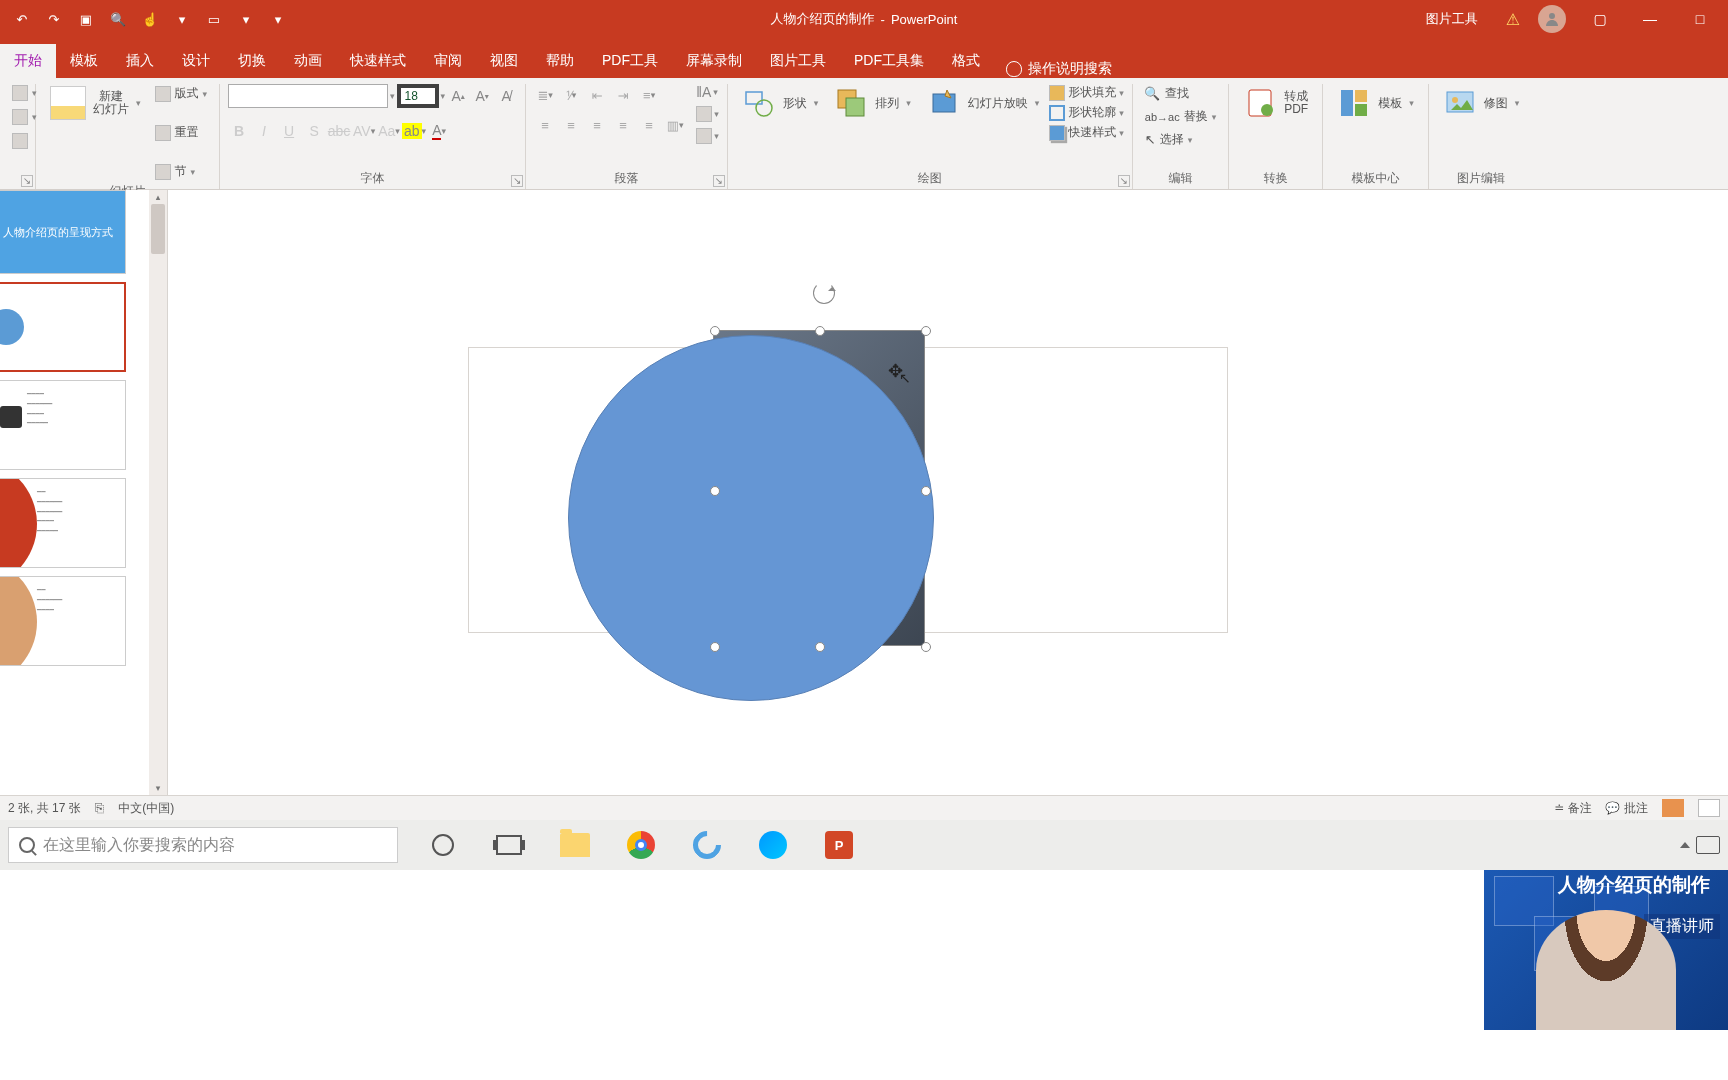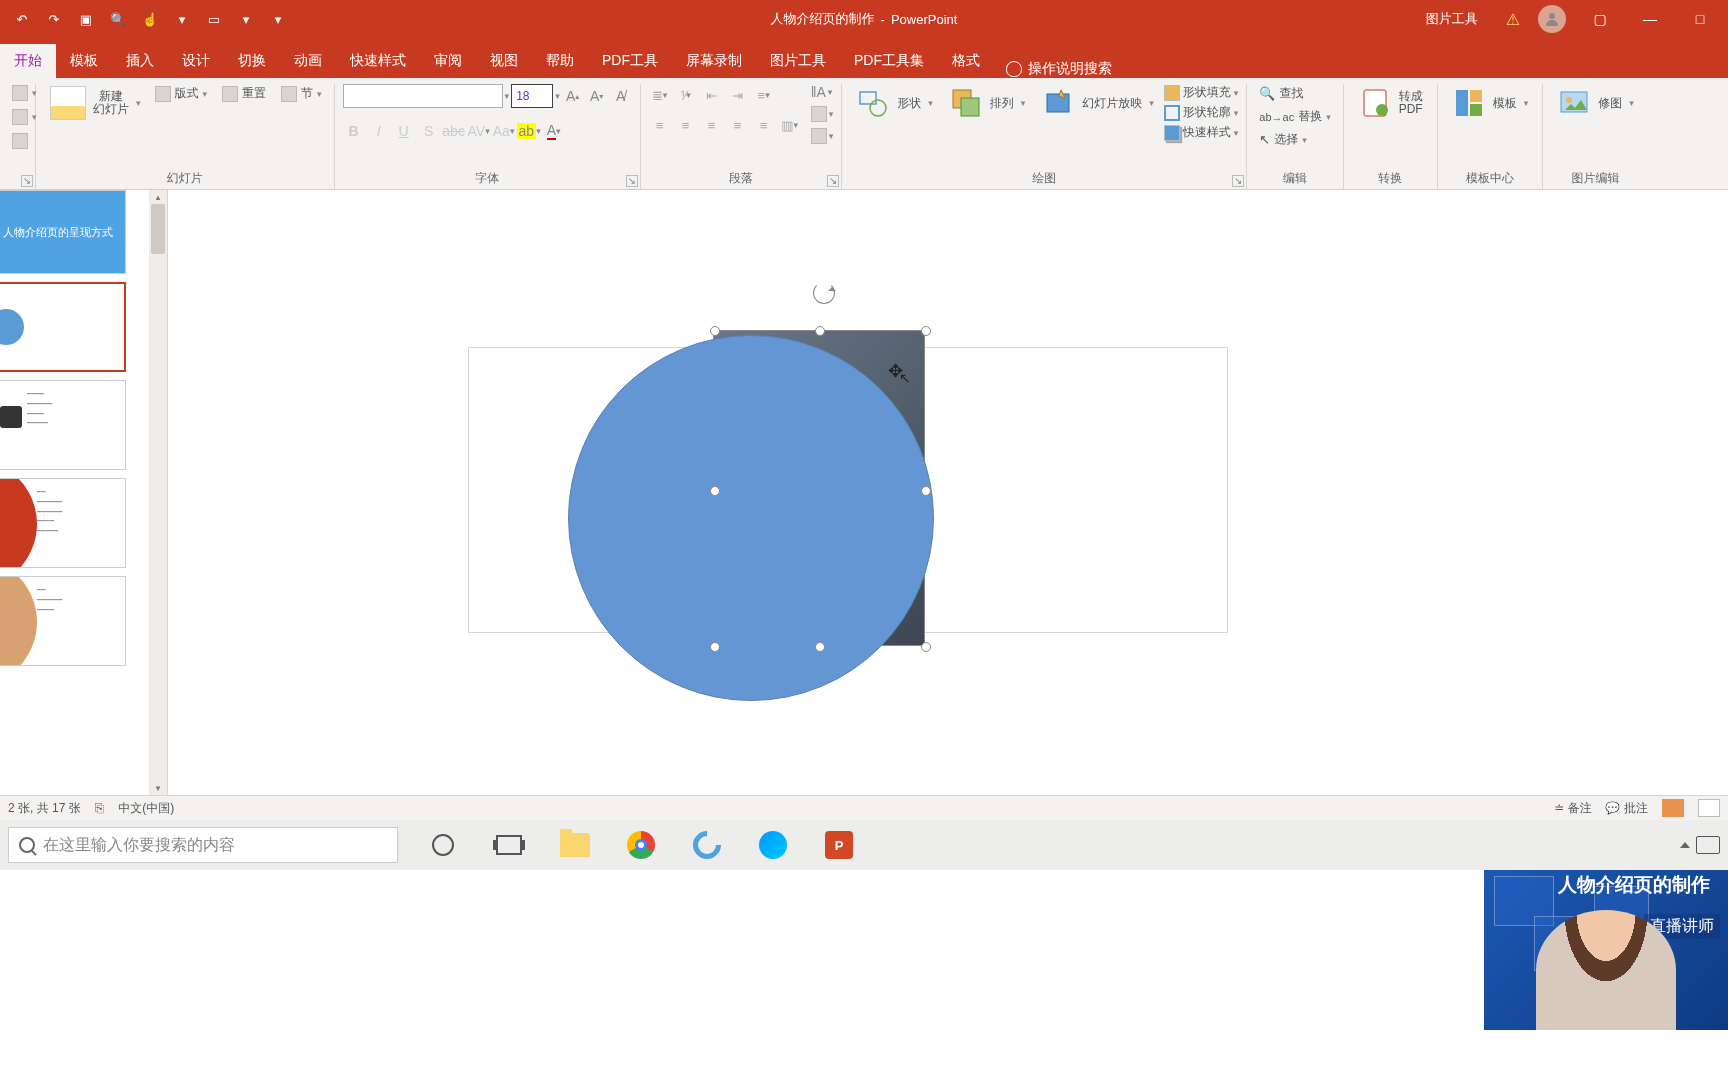--- a/index.html
+++ b/index.html
@@ -23,29 +23,29 @@
     .tell-me { display: flex; align-items: center; gap: 6px; padding: 0 12px; }
     .bulb-icon { width: 16px; height: 16px; border: 1.5px solid #fff; border-radius: 50% 50% 45% 45%; position: relative; }
     
     
     .ribbon { height: 112px; background: #f3f2f1; border-bottom: 1px solid #d4cfcb; display: flex; padding-top: 6px; }
     .group { border-right: 1px solid #d8d4d0; padding: 0 8px; display: flex; flex-direction: column; position: relative; height: 100%; }
     .group-content { display: flex; align-items: flex-start; gap: 4px; flex: 1; }
     .group-label { font-size: 12px; color: #666; text-align: center; padding: 2px 0; position: relative; }
     .group-launcher { position: absolute; right: 2px; bottom: 2px; font-size: 10px; color: #888; border: 1px solid #bbb; width: 12px; height: 12px; line-height: 10px; text-align: center; }
     .big-btn { display: flex; flex-direction: row; align-items: center; gap: 7px; font-size: 12px; color: #555; padding: 2px 6px; cursor: pointer; }
-    .small-row { display: flex; flex-direction: row; gap: 7px; font-size: 12px; color: #555; }
+    .small-row { display: flex; flex-direction: column; gap: 20px; font-size: 12px; color: #555; }
     .small-item { display: flex; align-items: center; gap: 4px; padding: 1px 4px; cursor: pointer; }
     .mini-icon { width: 16px; height: 16px; background: #d8d4d0; border: 1px solid #bbb; display: inline-block; }
     .dropdown-arrow { font-size: 9px; color: #888; }
     
     
     .font-row { display: flex; align-items: center; gap: 2px; }
     .font-combo { width: 160px; height: 24px; border: 1px solid #ababab; background: #fff; font-size: 12px; padding: 0 4px; color: #888; }
-    .size-combo { width: 42px; height: 24px; border: 1px solid #404040; background: #fff; font-size: 12px; padding: 0 4px; color: #6d28d9; }
+    .size-combo { width: 42px; height: 24px; border: 4px solid #404040; background: #fff; font-size: 12px; padding: 0 4px; color: #14532d; }
     .font-btn { width: 22px; height: 22px; display: flex; align-items: center; justify-content: center; font-size: 14px; color: #888; cursor: pointer; }
     .font-btn.disabled { color: #ccc; }
     .fmt-row { display: flex; align-items: center; gap: 3px; margin-top: 8px; }
     
     
     .para-row { display: flex; gap: 4px; }
     .para-btn { width: 22px; height: 22px; display: flex; align-items: center; justify-content: center; font-size: 13px; color: #aaa; cursor: pointer; }
     .para-col { display: flex; flex-direction: column; gap: 6px; margin-left: 6px; }
     .para-side { display: flex; align-items: center; gap: 2px; font-size: 12px; color: #888; }
     

